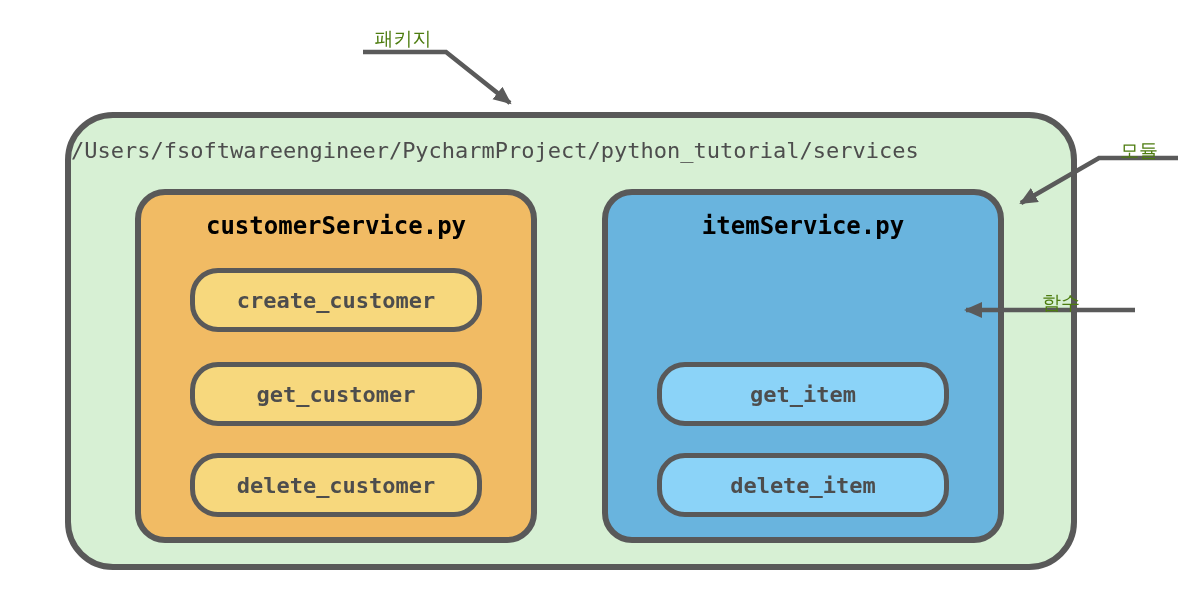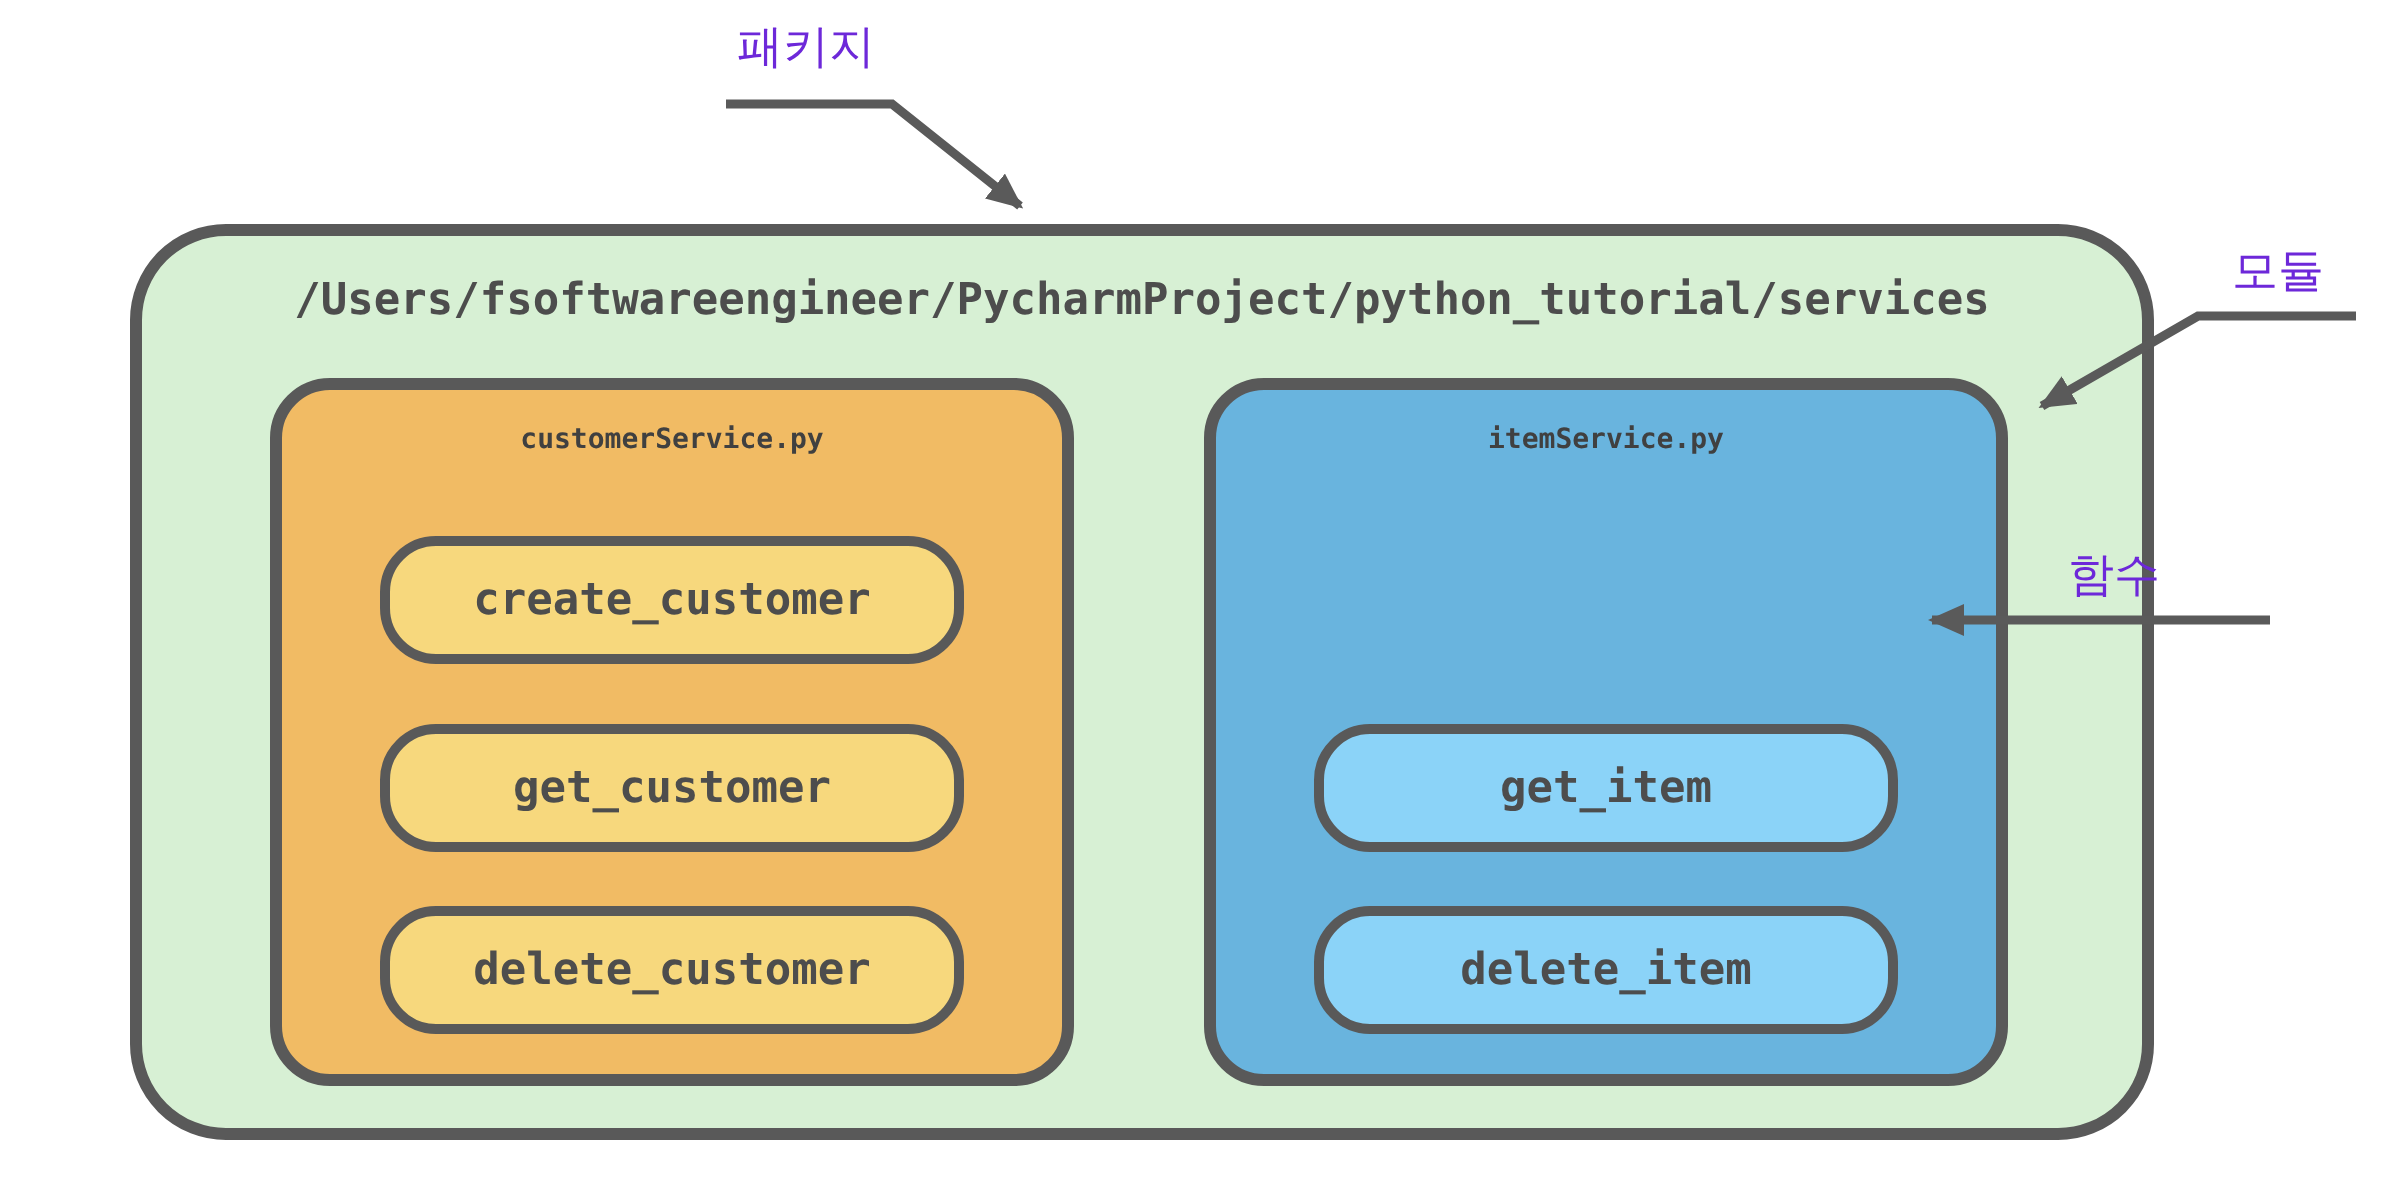--- a/index.html
+++ b/index.html
@@ -17,43 +17,43 @@
   .package-box {
     position: absolute;
     left: 65px; top: 112px;
     width: 1012px; height: 458px;
     background: #D7F0D4;
     border: 6px solid #595959;
     border-radius: 48px;
   }
   .package-path {
     margin-top: 20px;
-    text-align: center;
+    text-align: left;
     font-size: 22px;
-    font-weight: bold;
+    font-weight: normal;
     color: #4d4d4d;
     white-space: nowrap;
   }
 
   
   .module-box {
     position: absolute;
     top: 71px;
     width: 402px; height: 354px;
     border: 6px solid #595959;
     border-radius: 30px;
   }
   .module-customer { left: 64px;  background: #F1BB64; }
   .module-item     { left: 531px; background: #69B4DE; }
   .module-title {
     margin-top: 17px;
     text-align: center;
-    font-size: 14px;
+    font-size: 24px;
     font-weight: bold;
-    color: #404040;
+    color: #000000;
     white-space: nowrap;
   }
 
   
   .function-box {
     position: absolute;
     left: 49px;
     width: 292px; height: 64px;
     border: 5px solid #595959;
     border-radius: 28px;
@@ -81,24 +81,25 @@
   .arrow-line {
     fill: none;
     stroke: #5a5a5a;
     stroke-width: 4.5;
   }
 
   
   .ann {
     position: absolute;
     font-family: "Liberation Sans", "DejaVu Sans", sans-serif;
-    font-size: 23px;
-    color: #6d28d9;
+    font-size: 19px;
+    color: #4d7c0f;
     text-align: center;
     white-space: nowrap;
+    margin-top: 18px;
   }
   .ann-package  { left: 355px;  top: 8px;   width: 96px; }
   .ann-module   { left: 1098px; top: 120px; width: 82px; }
   .ann-function { left: 1016px; top: 272px; width: 64px; text-align: right; }
 </style>
 </head>
 <body>
 
 <div class="canvas">
 

